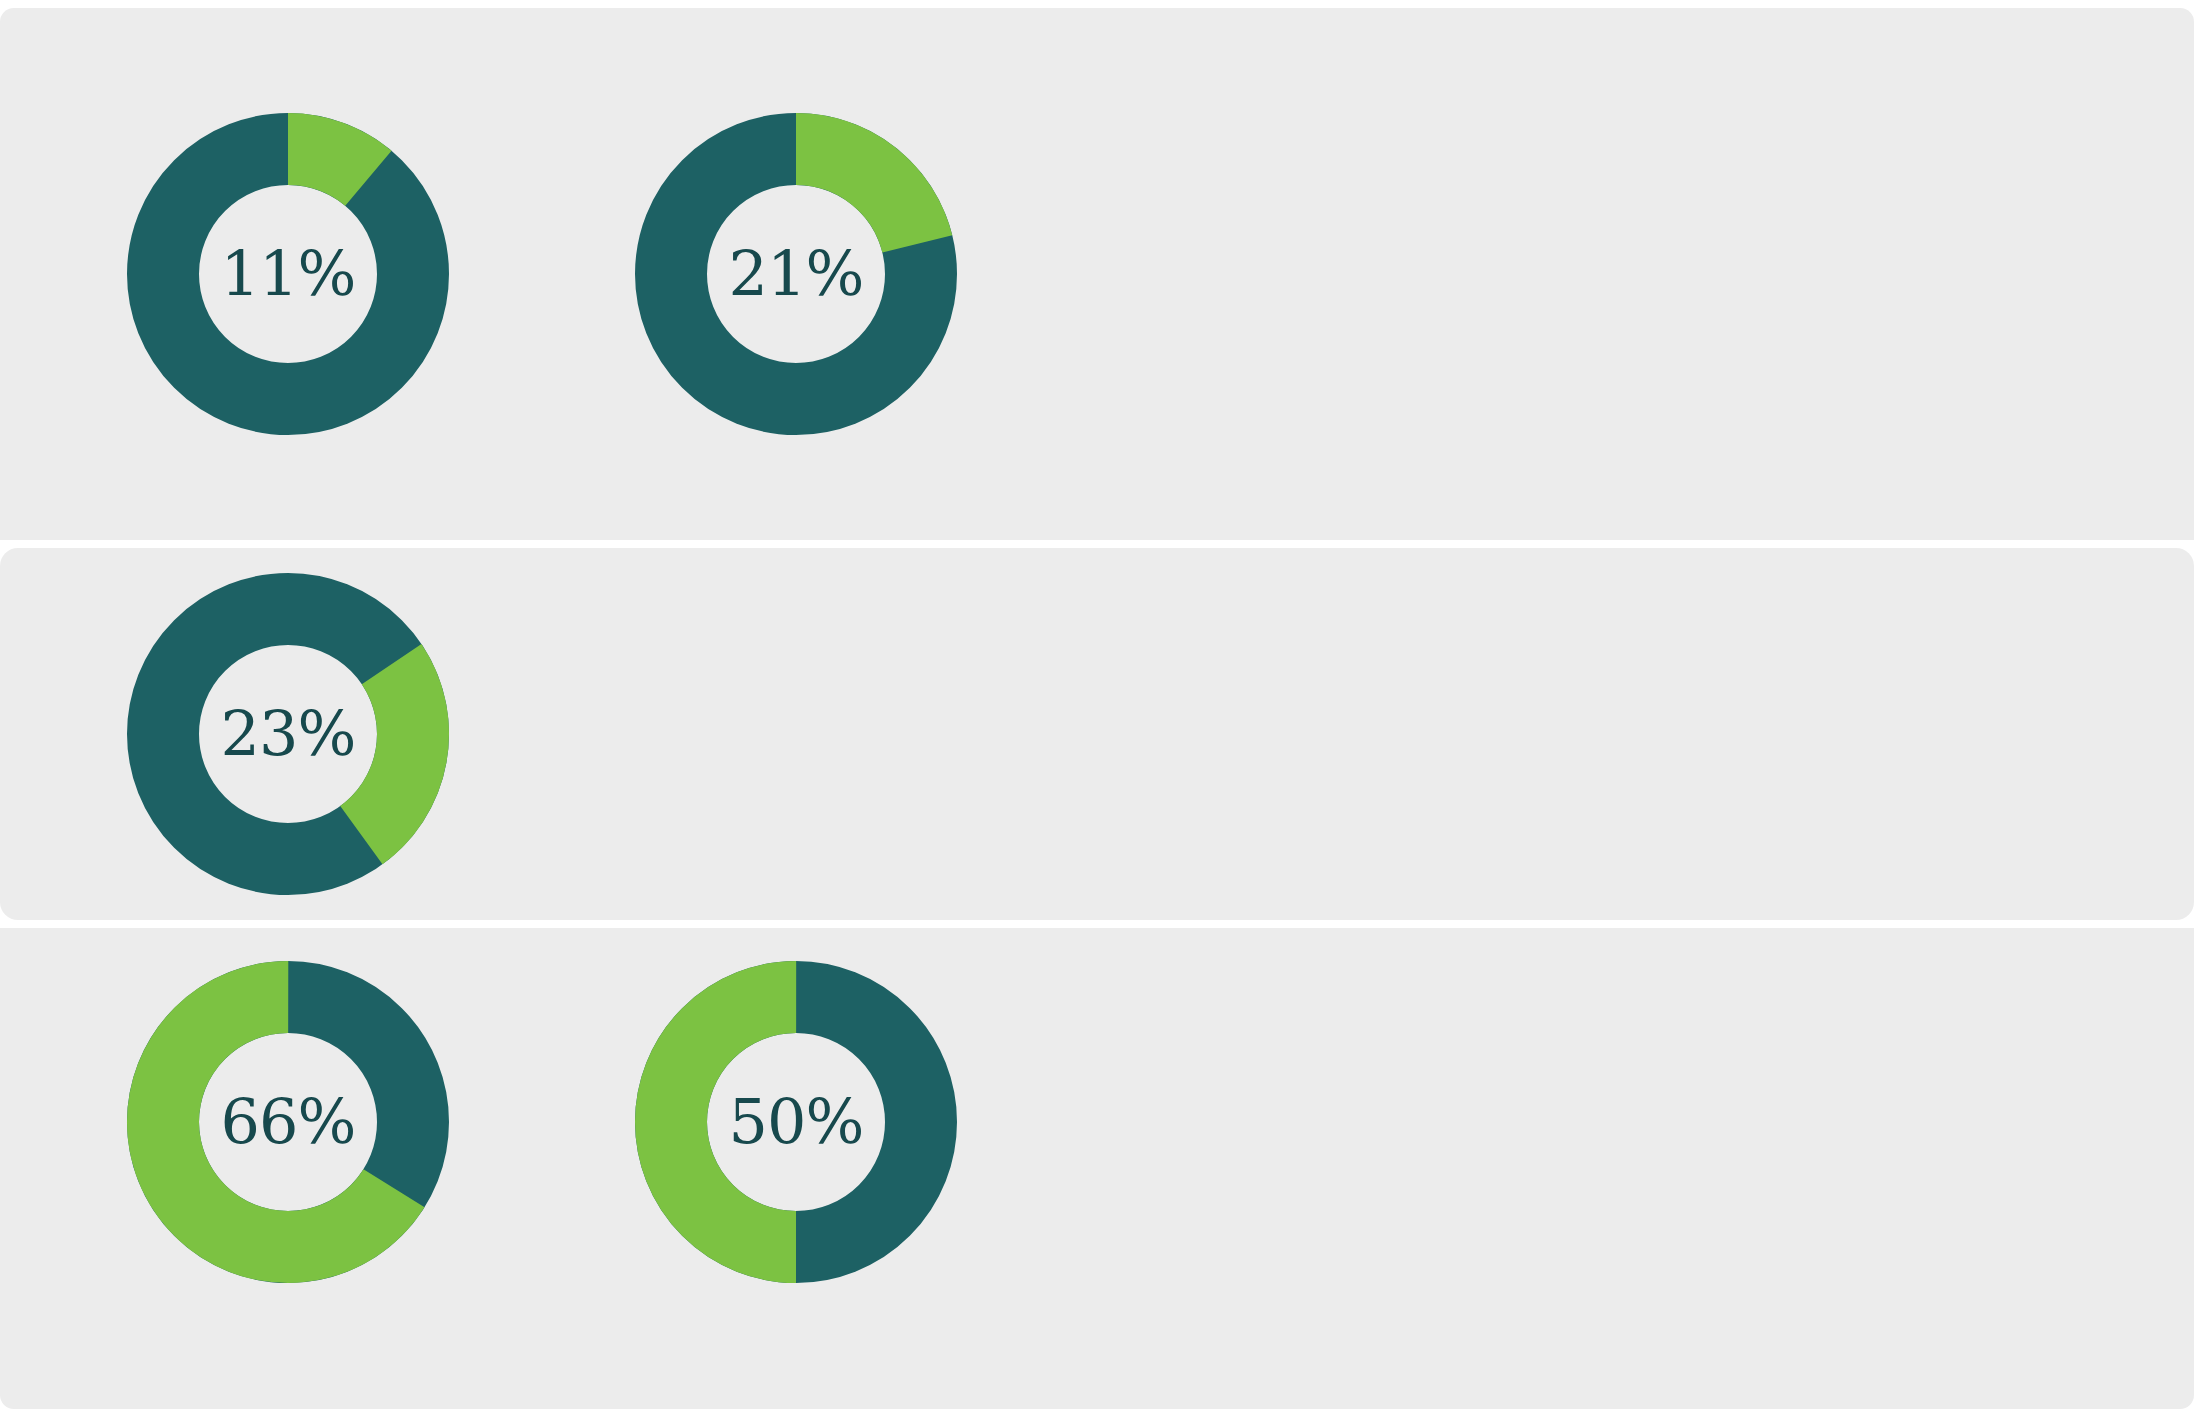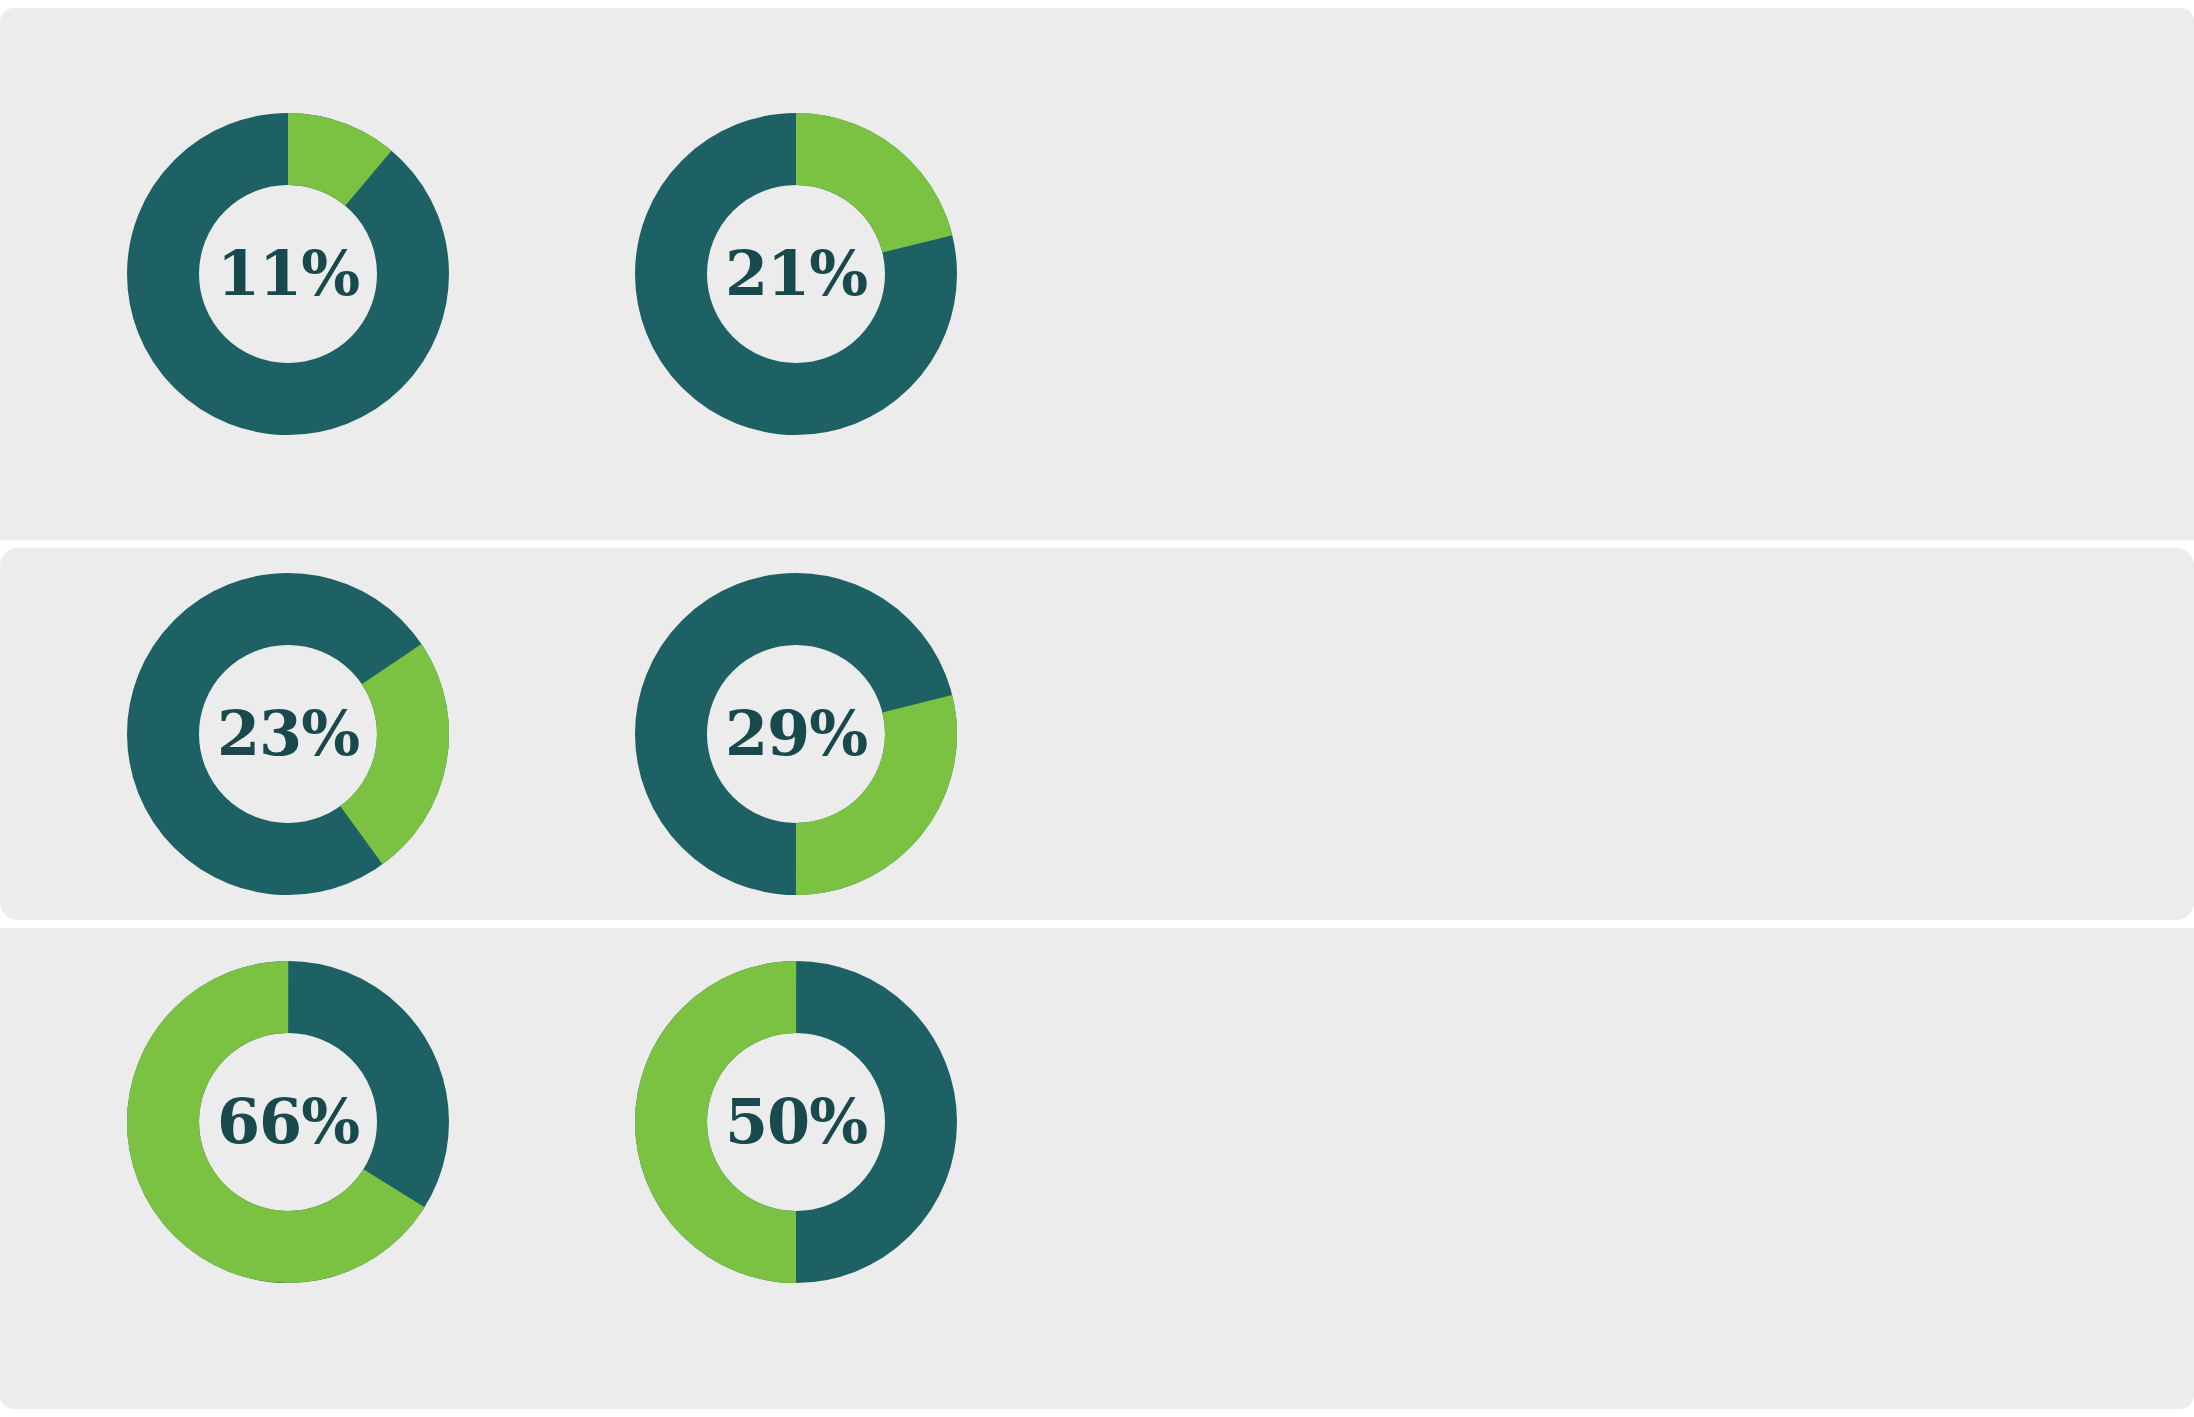--- a/index.html
+++ b/index.html
@@ -71,21 +71,21 @@
     top: 0; left: 0;
     width: 332px;
     height: 332px;
     display: flex;
     align-items: center;
     justify-content: center;
     pointer-events: none;
   }
   .donut-hole-label span {
     font-family: "DejaVu Serif", "Liberation Serif", serif;
-    font-weight: bold;
+    font-weight: normal;
     font-size: 62px;
     letter-spacing: -1px;
     color: #17494d;
     line-height: 1;
   }
 
   
   .divider {
     position: absolute;
     left: 0;
@@ -144,33 +144,20 @@
               <circle class="arc-remainder" cx="166" cy="166" r="125" fill="none" stroke="#1d6164" stroke-width="72"></circle>
               <circle class="arc-value" cx="166" cy="166" r="125" fill="none" stroke="#7cc242" stroke-width="72" stroke-dasharray="191.99 593.41" transform="rotate(-34 166 166)"></circle>
             </g>
           </svg>
           <div class="donut-hole-label">
             <span>23%</span>
           </div>
         </div>
       </div>
 
-      <div class="donut-cell r1 c1">
-        <div class="donut">
-          <svg viewBox="0 0 332 332">
-            <g>
-              <circle class="arc-remainder" cx="166" cy="166" r="125" fill="none" stroke="#1d6164" stroke-width="72"></circle>
-              <circle class="arc-value" cx="166" cy="166" r="125" fill="none" stroke="#7cc242" stroke-width="72" stroke-dasharray="226.89 558.51" transform="rotate(-14 166 166)"></circle>
-            </g>
-          </svg>
-          <div class="donut-hole-label">
-            <span>29%</span>
-          </div>
-        </div>
-      </div>
     </div>
   </div>
 
   <div class="divider divider-1"></div>
 
   <div class="row row-2">
     <div class="row-inner">
       <div class="donut-cell r2 c0">
         <div class="donut">
           <svg viewBox="0 0 332 332">

